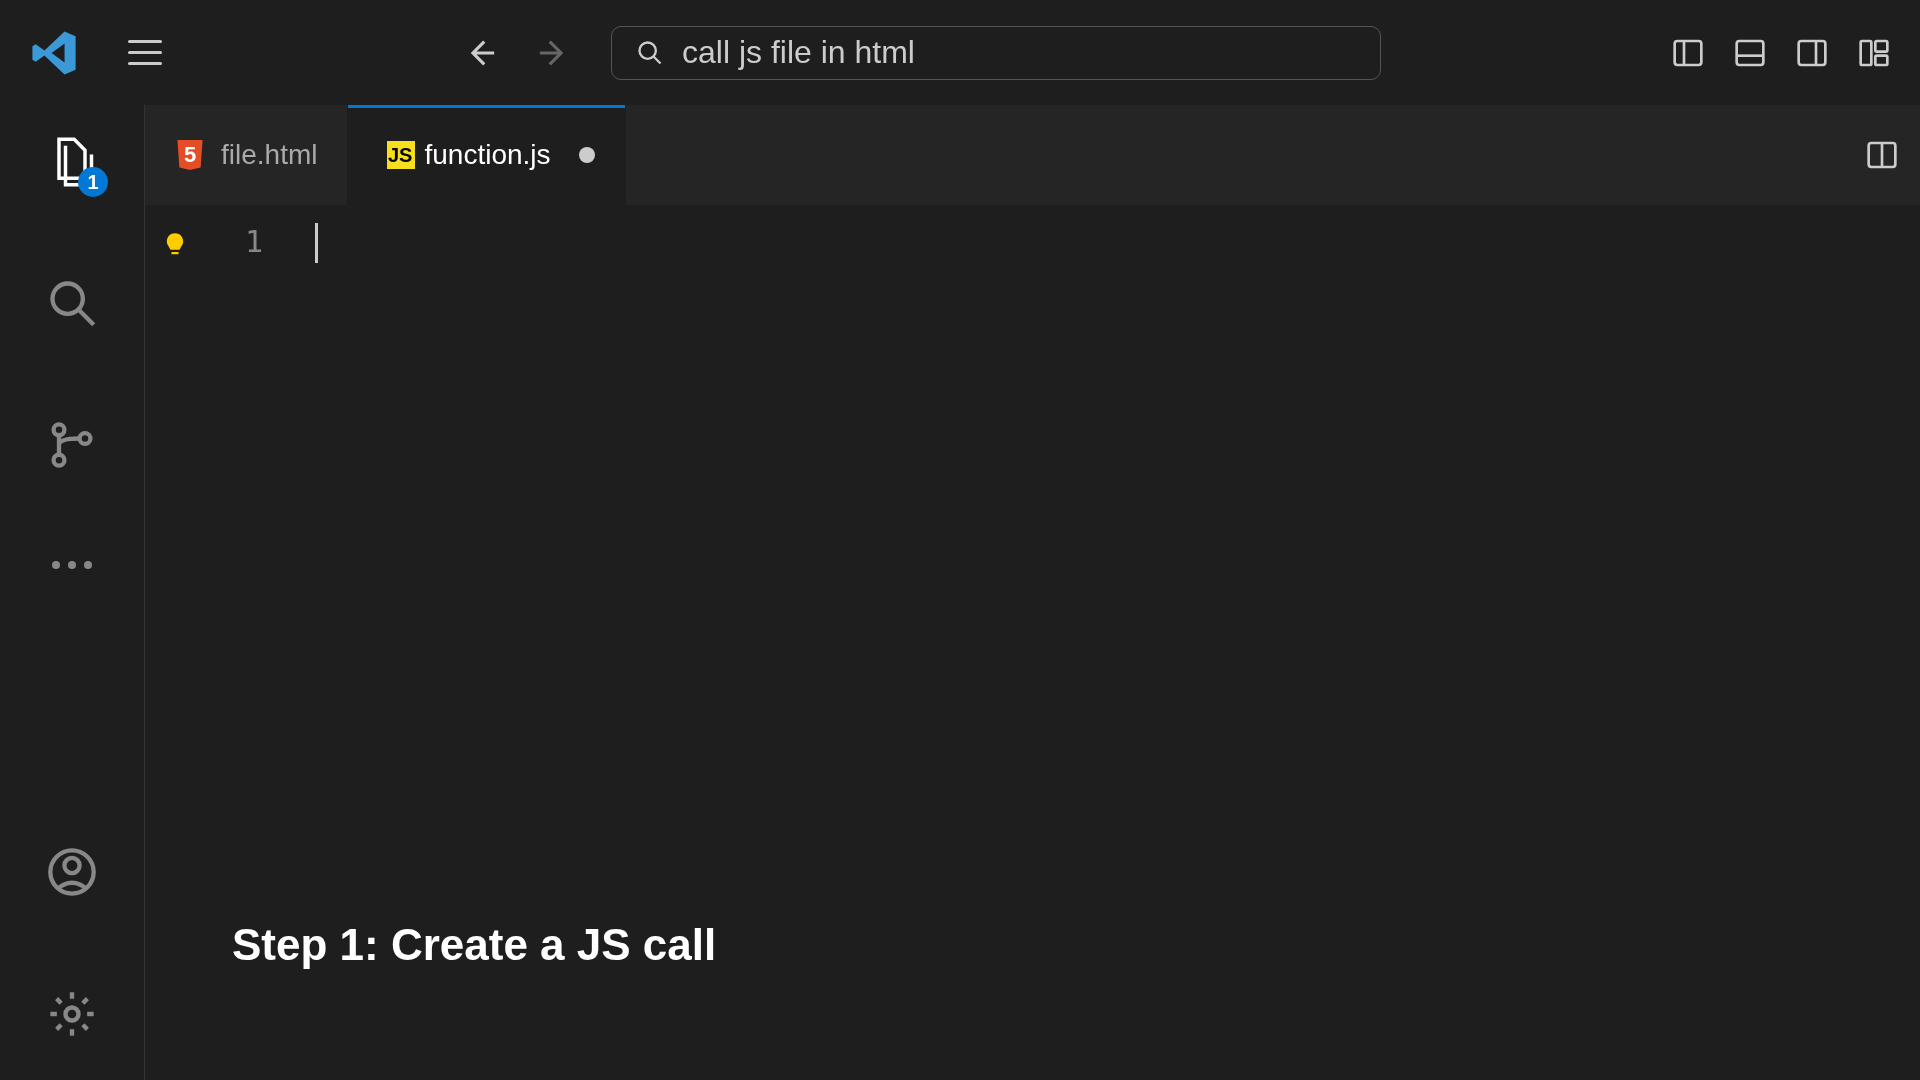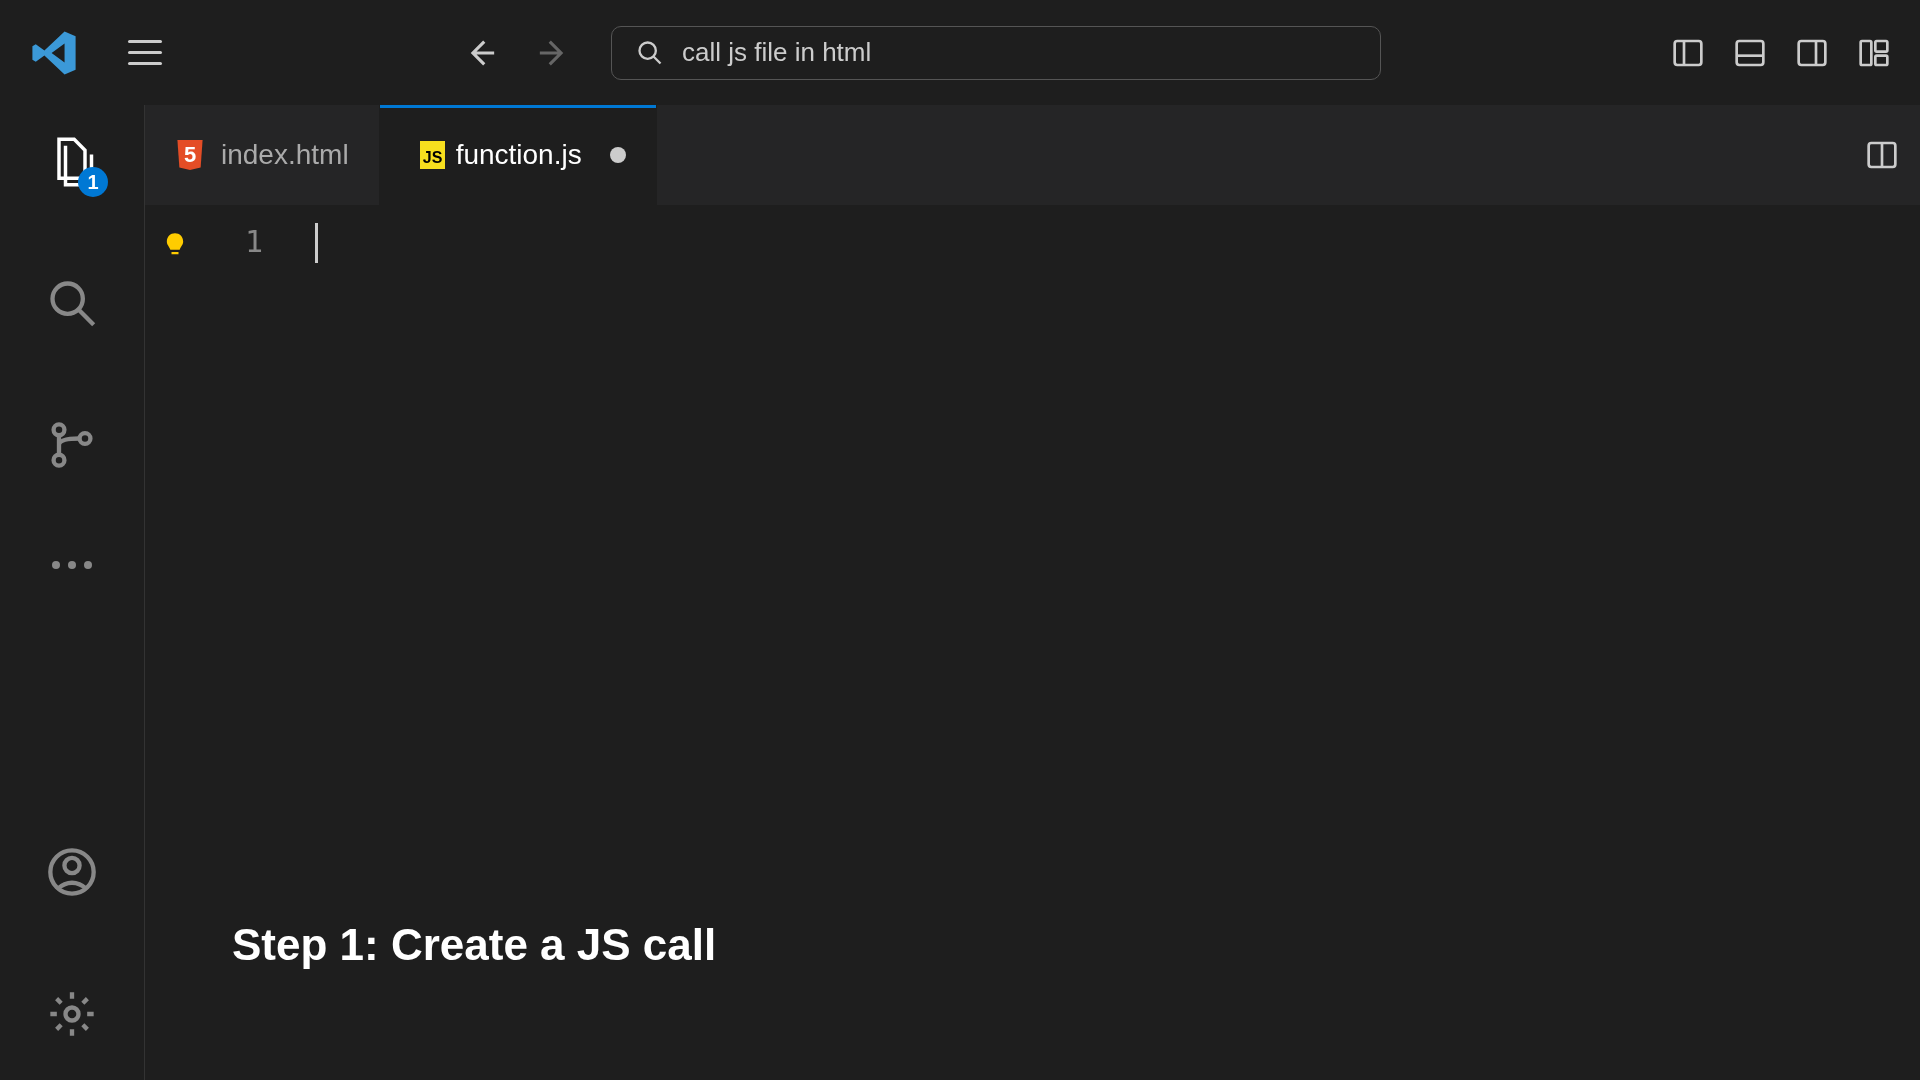--- a/index.html
+++ b/index.html
@@ -69,21 +69,21 @@
     gap: 18px;
   }
   .search-icon {
     width: 28px;
     height: 28px;
     stroke: #cccccc;
     fill: none;
     stroke-width: 2;
   }
   .search-text {
-    font-size: 26px;
+    font-size: 32px;
     color: #cccccc;
   }
   .titlebar-right {
     display: flex;
     gap: 30px;
     align-items: center;
     margin-right: 10px;
   }
   .layout-icon {
     width: 32px;
@@ -200,21 +200,21 @@
     height: 30px;
     display: flex;
     align-items: center;
     justify-content: center;
     clip-path: polygon(5% 0, 95% 0, 88% 92%, 50% 100%, 12% 92%);
   }
   .js-icon {
     background: #f7df1e;
     color: #000;
     font-weight: 700;
-    font-size: 16px;
+    font-size: 20px;
     width: 28px;
     height: 28px;
     display: flex;
     align-items: flex-end;
     justify-content: flex-end;
     padding: 2px 3px;
     margin-left: 16px;
   }
   .tab-dirty {
     width: 16px;
@@ -364,21 +364,21 @@
         </svg>
     </div>
   </div>
 
   <div class="main-area">
     <div class="tabbar">
       <div class="tab">
         <div class="tab-icon">
             <div class="html5-icon">5</div>
           </div>
-        <span>index.html</span>
+        <span>file.html</span>
       </div>
       <div class="tab active">
         <div class="tab-icon">
             <div class="js-icon">JS</div>
           </div>
         <span>function.js</span>
         <div class="tab-dirty"></div>
       </div>
       <div class="tabbar-spacer"></div>
       <div class="tabbar-actions">

